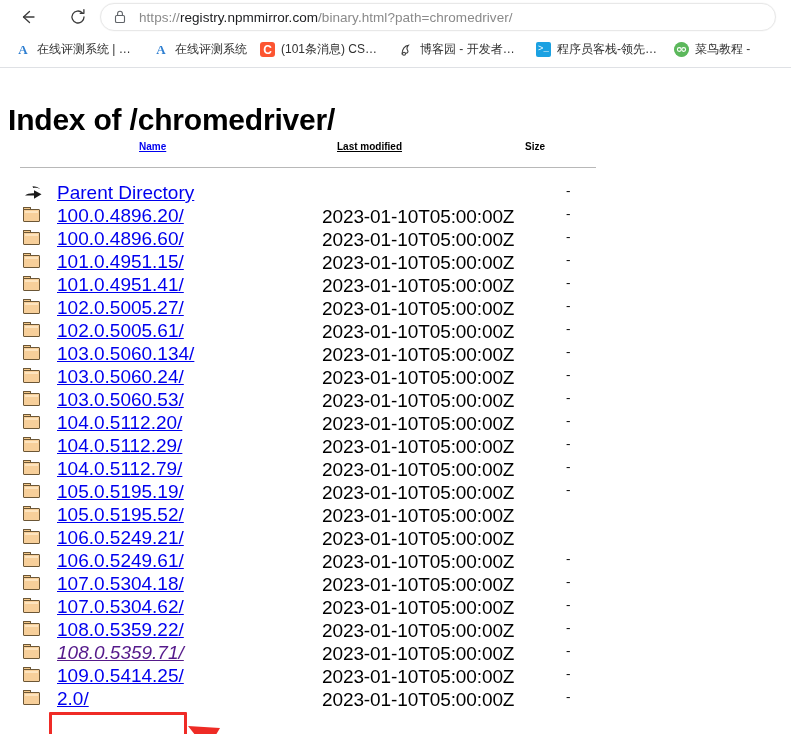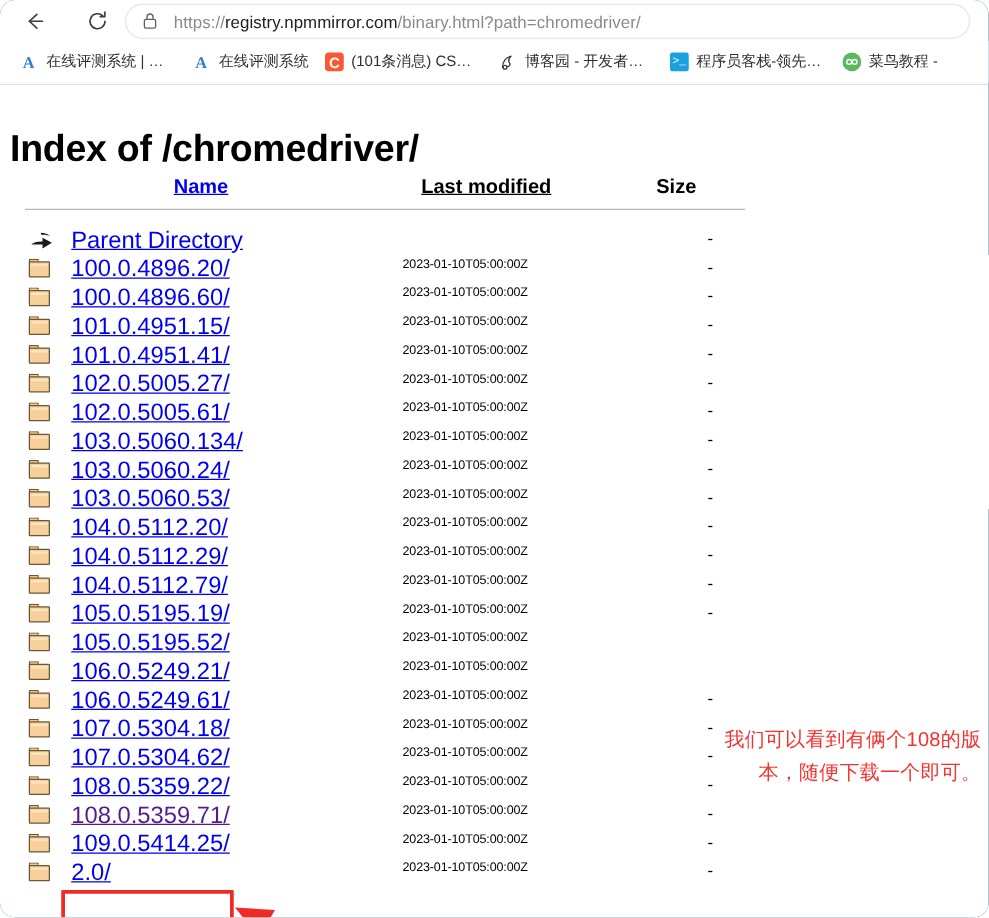--- a/index.html
+++ b/index.html
@@ -6,23 +6,22 @@
   html, body {
     margin: 0; padding: 0;
     width: 791px; height: 734px;
     background: #ffffff;
     font-family: "Liberation Sans", "DejaVu Sans", sans-serif;
     overflow: hidden;
   }
   #page {
     position: relative;
     width: 791px; height: 734px;
-    background: #0c4a6e;
+    background: #404040;
     overflow: hidden;
-    border-radius: 12px;
   }
 
   
   .chrome {
     position: absolute; left: 0; top: 0;
     width: 791px; height: 68px;
     background: #ffffff;
   }
   .toolbar {
     position: absolute; left: 0; top: 0;
@@ -123,21 +122,21 @@
 
   .listing {
     position: absolute;
     left: 0; top: 0;
     width: 791px;
   }
 
   .hdr {
     position: absolute;
     top: 73px;
-    font-size: 16px;
+    font-size: 10px;
     font-weight: bold;
     color: #000000;
     white-space: nowrap;
   }
   .hdr-name { left: 139px; }
   .hdr-name a {
     color: #0000ee;
     text-decoration: underline;
   }
   .hdr-mod { left: 337px; text-decoration: underline; }
@@ -167,25 +166,25 @@
   }
   .row-name {
     position: absolute;
     left: 57px; top: 1px;
     font-size: 19px;
     color: #0000ee;
     text-decoration: underline;
     white-space: nowrap;
     font-family: "Liberation Sans", sans-serif;
   }
-  .row-name.visited { color: #551a8b; }
+  .row-name.visited { color: #551a8b; font-style: italic; }
   .row-mod {
     position: absolute;
     left: 322px; top: 2px;
-    font-size: 10px;
+    font-size: 19px;
     color: #000000;
     white-space: nowrap;
     letter-spacing: -0.1px;
   }
   .row-size {
     position: absolute;
     left: 566px; top: 2px;
     font-size: 13.5px;
     color: #000000;
   }
@@ -577,24 +576,20 @@
                 <div class="body"></div>
               </div>
             </div>
             <a class="row-name" href="#">2.0/</a>
             <div class="row-mod">2023-01-10T05:00:00Z</div>
             <div class="row-size">-</div>
           </div>
         </div>
     </div>
 
-    <div class="annot-text">
-      <div>我们可以看到有俩个108的版</div>
-      <div>本，随便下载一个即可。</div>
-    </div>
 
     <div class="red-box"></div>
 
     <svg class="arrow-svg" viewBox="0 0 210 86">
       <path d="M186 80 L24 17" stroke="#ee2b25" stroke-width="6.5" stroke-linecap="round" fill="none"></path>
       <path d="M8 10 L40 12 L27 34 Z" fill="#ee2b25"></path>
     </svg>
 
   </div>
 </div>

